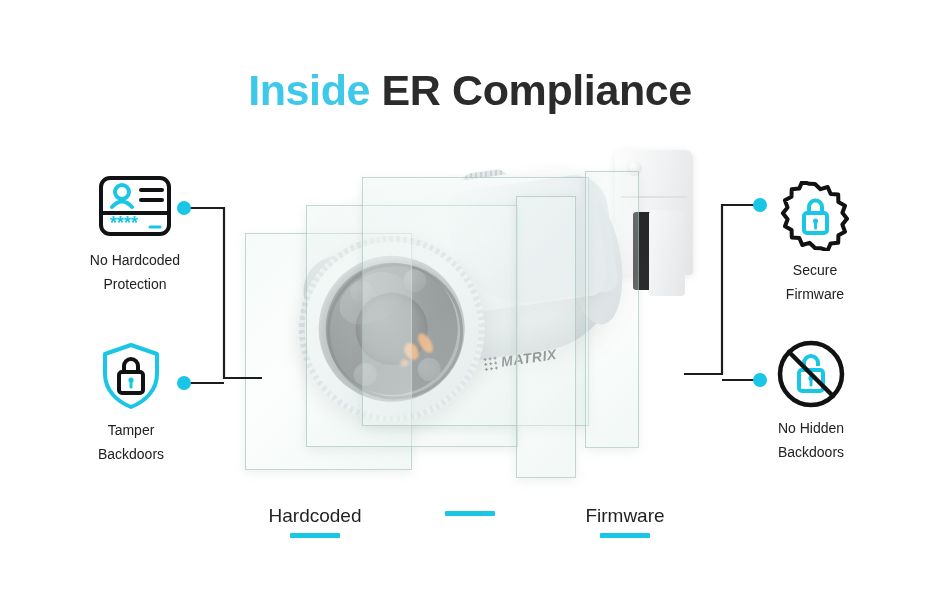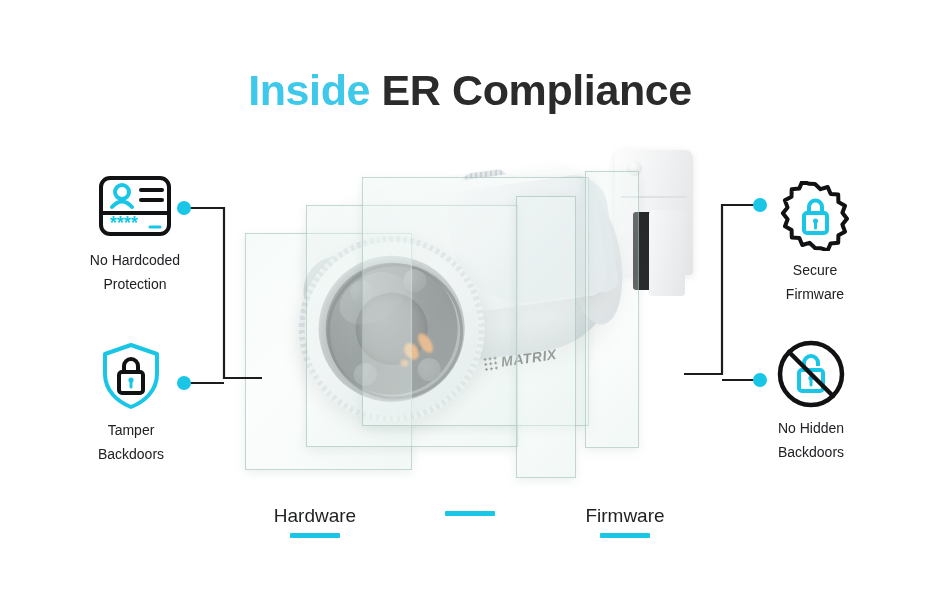--- a/index.html
+++ b/index.html
@@ -335,21 +335,21 @@
       </svg>
     </div>
     <div class="label">
       <div>No Hidden</div>
       <div>Backdoors</div>
     </div>
   </div>
 
   <div class="layer-labels">
     <div class="layer">
-      <div class="txt">Hardware</div>
+      <div class="txt">Hardcoded</div>
       <div class="bar"></div>
     </div>
     <div class="layer">
       <div class="bar"></div>
     </div>
     <div class="layer">
       <div class="txt">Firmware</div>
       <div class="bar"></div>
     </div>
   </div>

